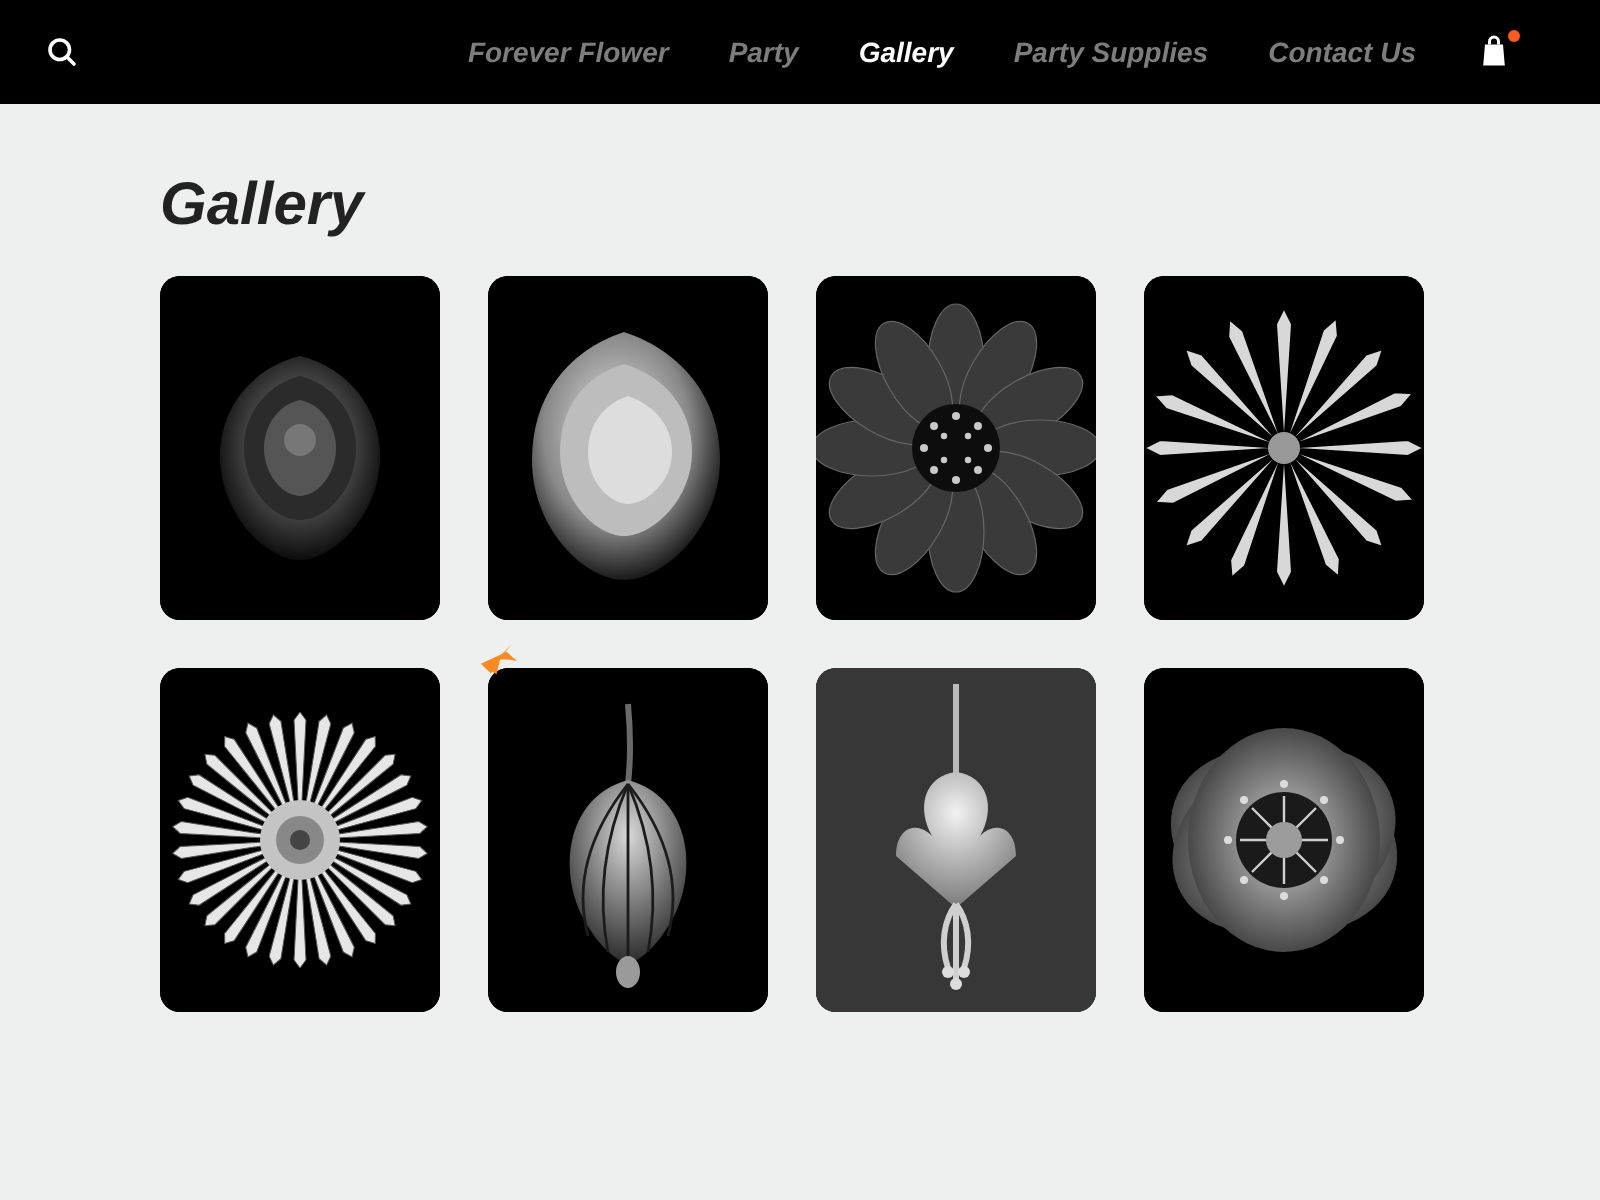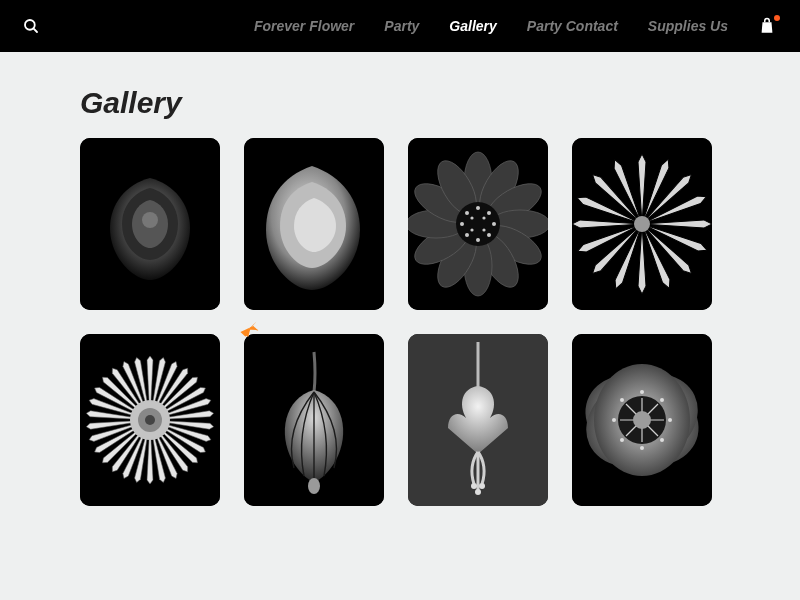--- a/index.html
+++ b/index.html
@@ -5,21 +5,21 @@
   * { margin: 0; padding: 0; box-sizing: border-box; }
   html, body { width: 800px; height: 600px; overflow: hidden; font-family: "Segoe UI", Arial, sans-serif; }
   body { background: #eef0f0; }
 
   
   .header {
     background: #000;
     height: 52px;
     display: flex;
     align-items: center;
-    padding: 0 24px 0 22px;
+    padding: 0 44px 0 22px;
     color: #fff;
   }
   .header .nav {
     margin-left: auto;
     display: flex;
     align-items: center;
     gap: 30px;
   }
   .nav-link {
     font-size: 14px;
@@ -83,22 +83,22 @@
     <svg width="18" height="18" viewBox="0 0 24 24" fill="none" stroke="#fff" stroke-width="2.4" stroke-linecap="round">
       <circle cx="10.5" cy="10.5" r="6.5"></circle>
       <line x1="20" y1="20" x2="15.2" y2="15.2"></line>
     </svg>
   </span>
 
   <div class="nav">
     <span class="nav-link">Forever Flower</span>
     <span class="nav-link">Party</span>
     <span class="nav-link active">Gallery</span>
-    <span class="nav-link">Party Contact</span>
-    <span class="nav-link">Supplies Us</span>
+    <span class="nav-link">Party Supplies</span>
+    <span class="nav-link">Contact Us</span>
 
     <span class="cart-btn">
       <svg width="18" height="18" viewBox="0 0 24 24" fill="#fff">
         <path d="M6 7h12l1.2 14H4.8L6 7z"></path>
         <path d="M9 7V5a3 3 0 0 1 6 0v2" fill="none" stroke="#fff" stroke-width="2"></path>
       </svg>
       <span class="cart-dot"></span>
     </span>
   </div>
 </div>

